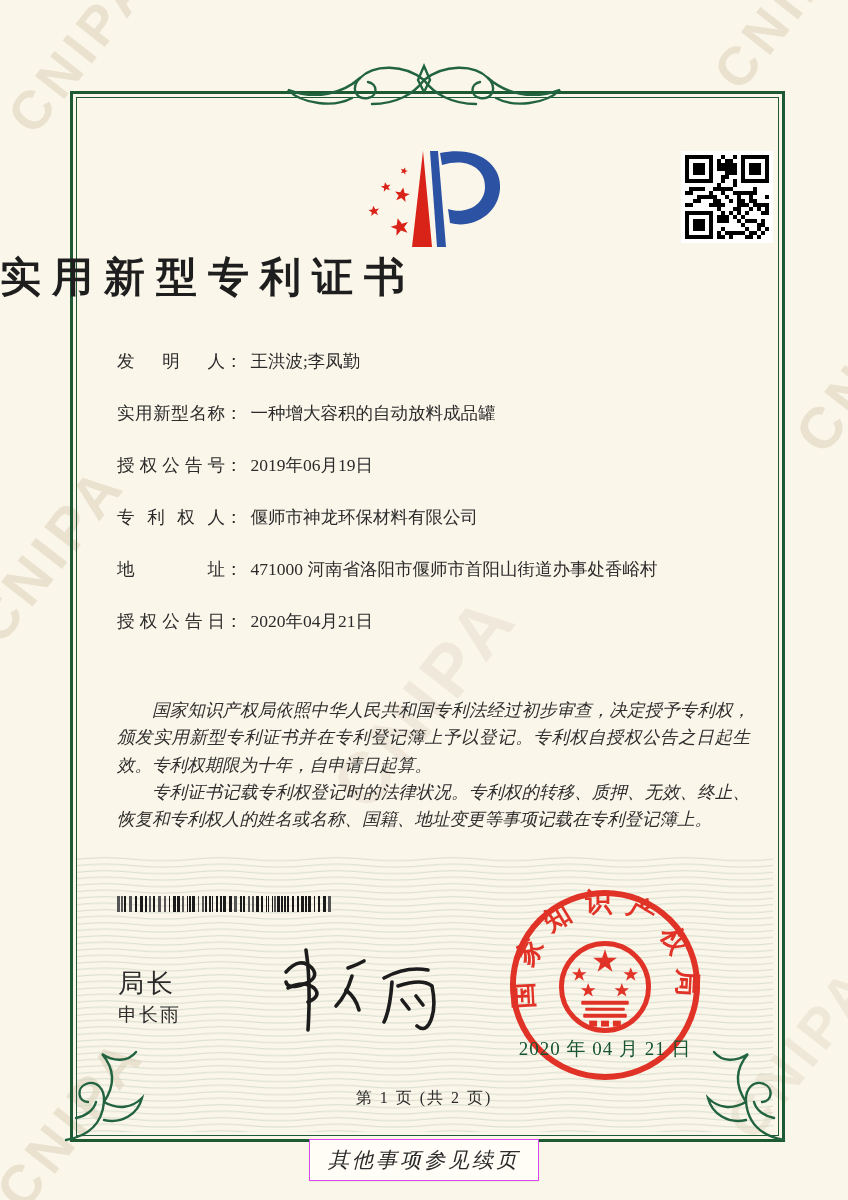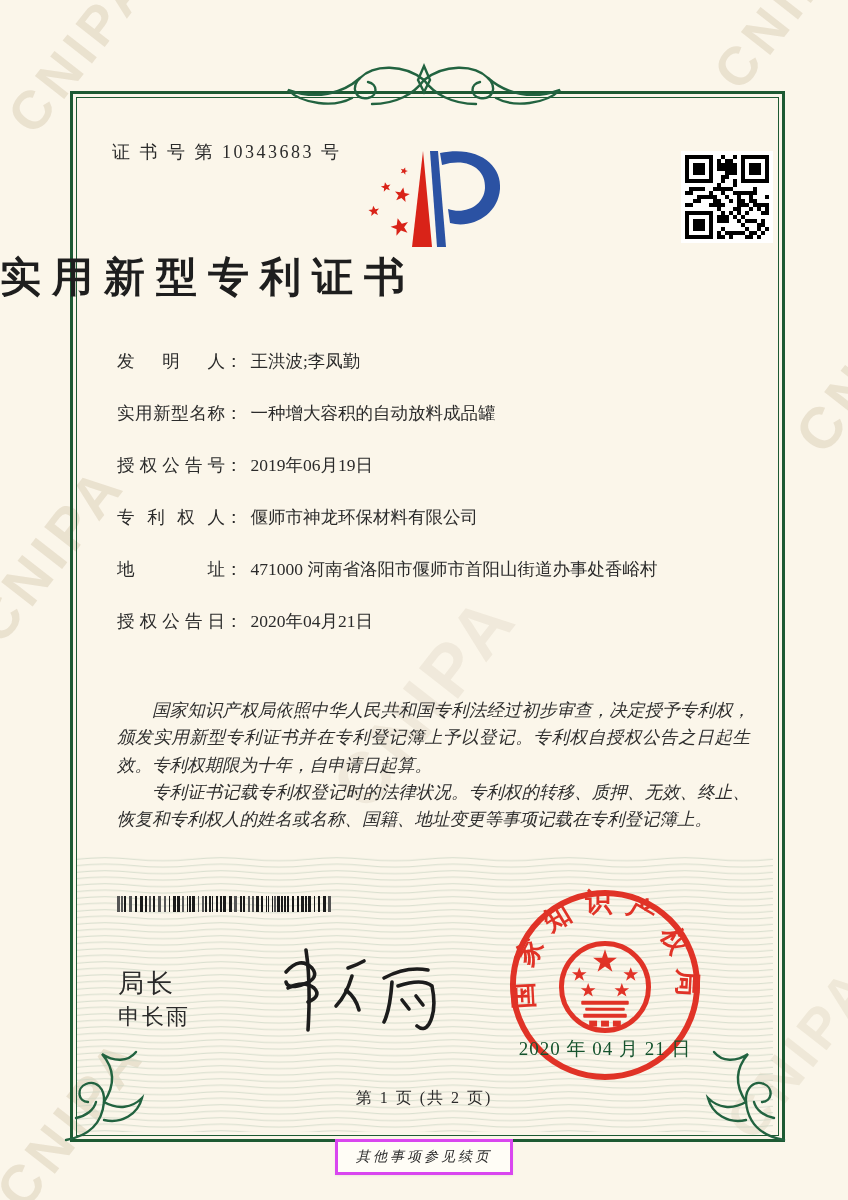--- a/index.html
+++ b/index.html
@@ -37,33 +37,33 @@
   .grant-row{display:flex;}
   .grant-b{margin-left:74px;}
   
   .body-text{position:absolute; left:117px; top:697px; width:633px;
     font-size:17.5px; line-height:1.56; font-style:italic; color:#2e2e2e; text-align:justify;}
   .body-text p{margin:0; text-indent:2em;}
   
   .barcode{position:absolute; left:117px; top:896px; width:220px; height:16px;}
   
   .sig-title{position:absolute; left:118px; top:966px; font-size:26px; letter-spacing:3px;}
-  .sig-name{position:absolute; left:118px; top:1002px; font-size:22px; letter-spacing:2px;}
+  .sig-name{position:absolute; left:118px; top:1002px; font-size:19px; letter-spacing:2px;}
   .sig-hand{position:absolute; left:246px; top:938px;}
   .sig-hand path{fill:none; stroke:#1c1c1c; stroke-width:3.6; stroke-linecap:round; stroke-linejoin:round;}
   
   .seal{position:absolute; left:506px; top:886px; width:198px; height:198px;}
   .seal-date{position:absolute; left:506px; top:1036px; width:198px; text-align:center;
     font-size:19px; letter-spacing:1px; color:#14532d; z-index:4;}
   
   .page-no{position:absolute; left:0; top:1088px; width:100%; text-align:center;
     font-size:16px; letter-spacing:2px;}
   .foot-note{position:absolute; left:50%; transform:translateX(-50%); top:1139px;
-    background:#fffdf6; border:3px solid #d946ef; padding:6px 18px;
-    font-size:14px; font-style:italic; letter-spacing:3px; box-shadow:0 1px 2px rgba(0,0,0,.06);}
+    background:#fffdf6; border:1px solid #d946ef; padding:6px 18px;
+    font-size:21px; font-style:italic; letter-spacing:3px; box-shadow:0 1px 2px rgba(0,0,0,.06);}
 </style>
 </head>
 <body>
 
 <div class="page">
 
   <div class="wm" style="left:-18px; top:18px; font-size:54px;">CNIPA</div>
   <div class="wm" style="left:688px; top:-26px; font-size:54px;">CNIPA</div>
   <div class="wm" style="left:768px; top:330px; font-size:58px;">CNIPA</div>
   <div class="wm" style="left:-55px; top:520px; font-size:58px;">CNIPA</div>
@@ -103,21 +103,20 @@
     <path d="M20 78 C 30 76, 38 70, 40 62"></path>
   </svg>
 
   <svg class="orn" style="left:682px; top:1040px; transform:scaleX(-1);" width="112" height="112" viewBox="0 0 112 112">
     <path d="M10 100 C 32 96, 46 84, 48 62 C 49 48, 40 40, 30 44 C 20 48, 22 62, 32 62"></path>
     <path d="M48 62 C 60 44, 58 28, 46 14 C 58 22, 72 22, 80 12"></path>
     <path d="M48 62 C 62 70, 76 68, 86 58 C 82 74, 66 84, 48 80"></path>
     <path d="M20 78 C 30 76, 38 70, 40 62"></path>
   </svg>
 
-  <div class="cert-no">证 书 号 第 10343683 号</div>
 
   <svg class="logo" width="150" height="110" viewBox="0 0 150 110">
     <defs>
       <path id="st" d="M0,-6 L1.76,-1.85 L6,-1.85 L2.6,0.9 L3.8,5 L0,2.5 L-3.8,5 L-2.6,0.9 L-6,-1.85 L-1.76,-1.85 Z" fill="#d92318"></path>
     </defs>
     <use href="#st" transform="translate(44,28) scale(0.62) rotate(18)"></use>
     <use href="#st" transform="translate(26,44) scale(0.82) rotate(-12)"></use>
     <use href="#st" transform="translate(42,52) scale(1.25) rotate(10)"></use>
     <use href="#st" transform="translate(14,68) scale(0.9) rotate(-8)"></use>
     <use href="#st" transform="translate(40,84) scale(1.5) rotate(-15)"></use>

